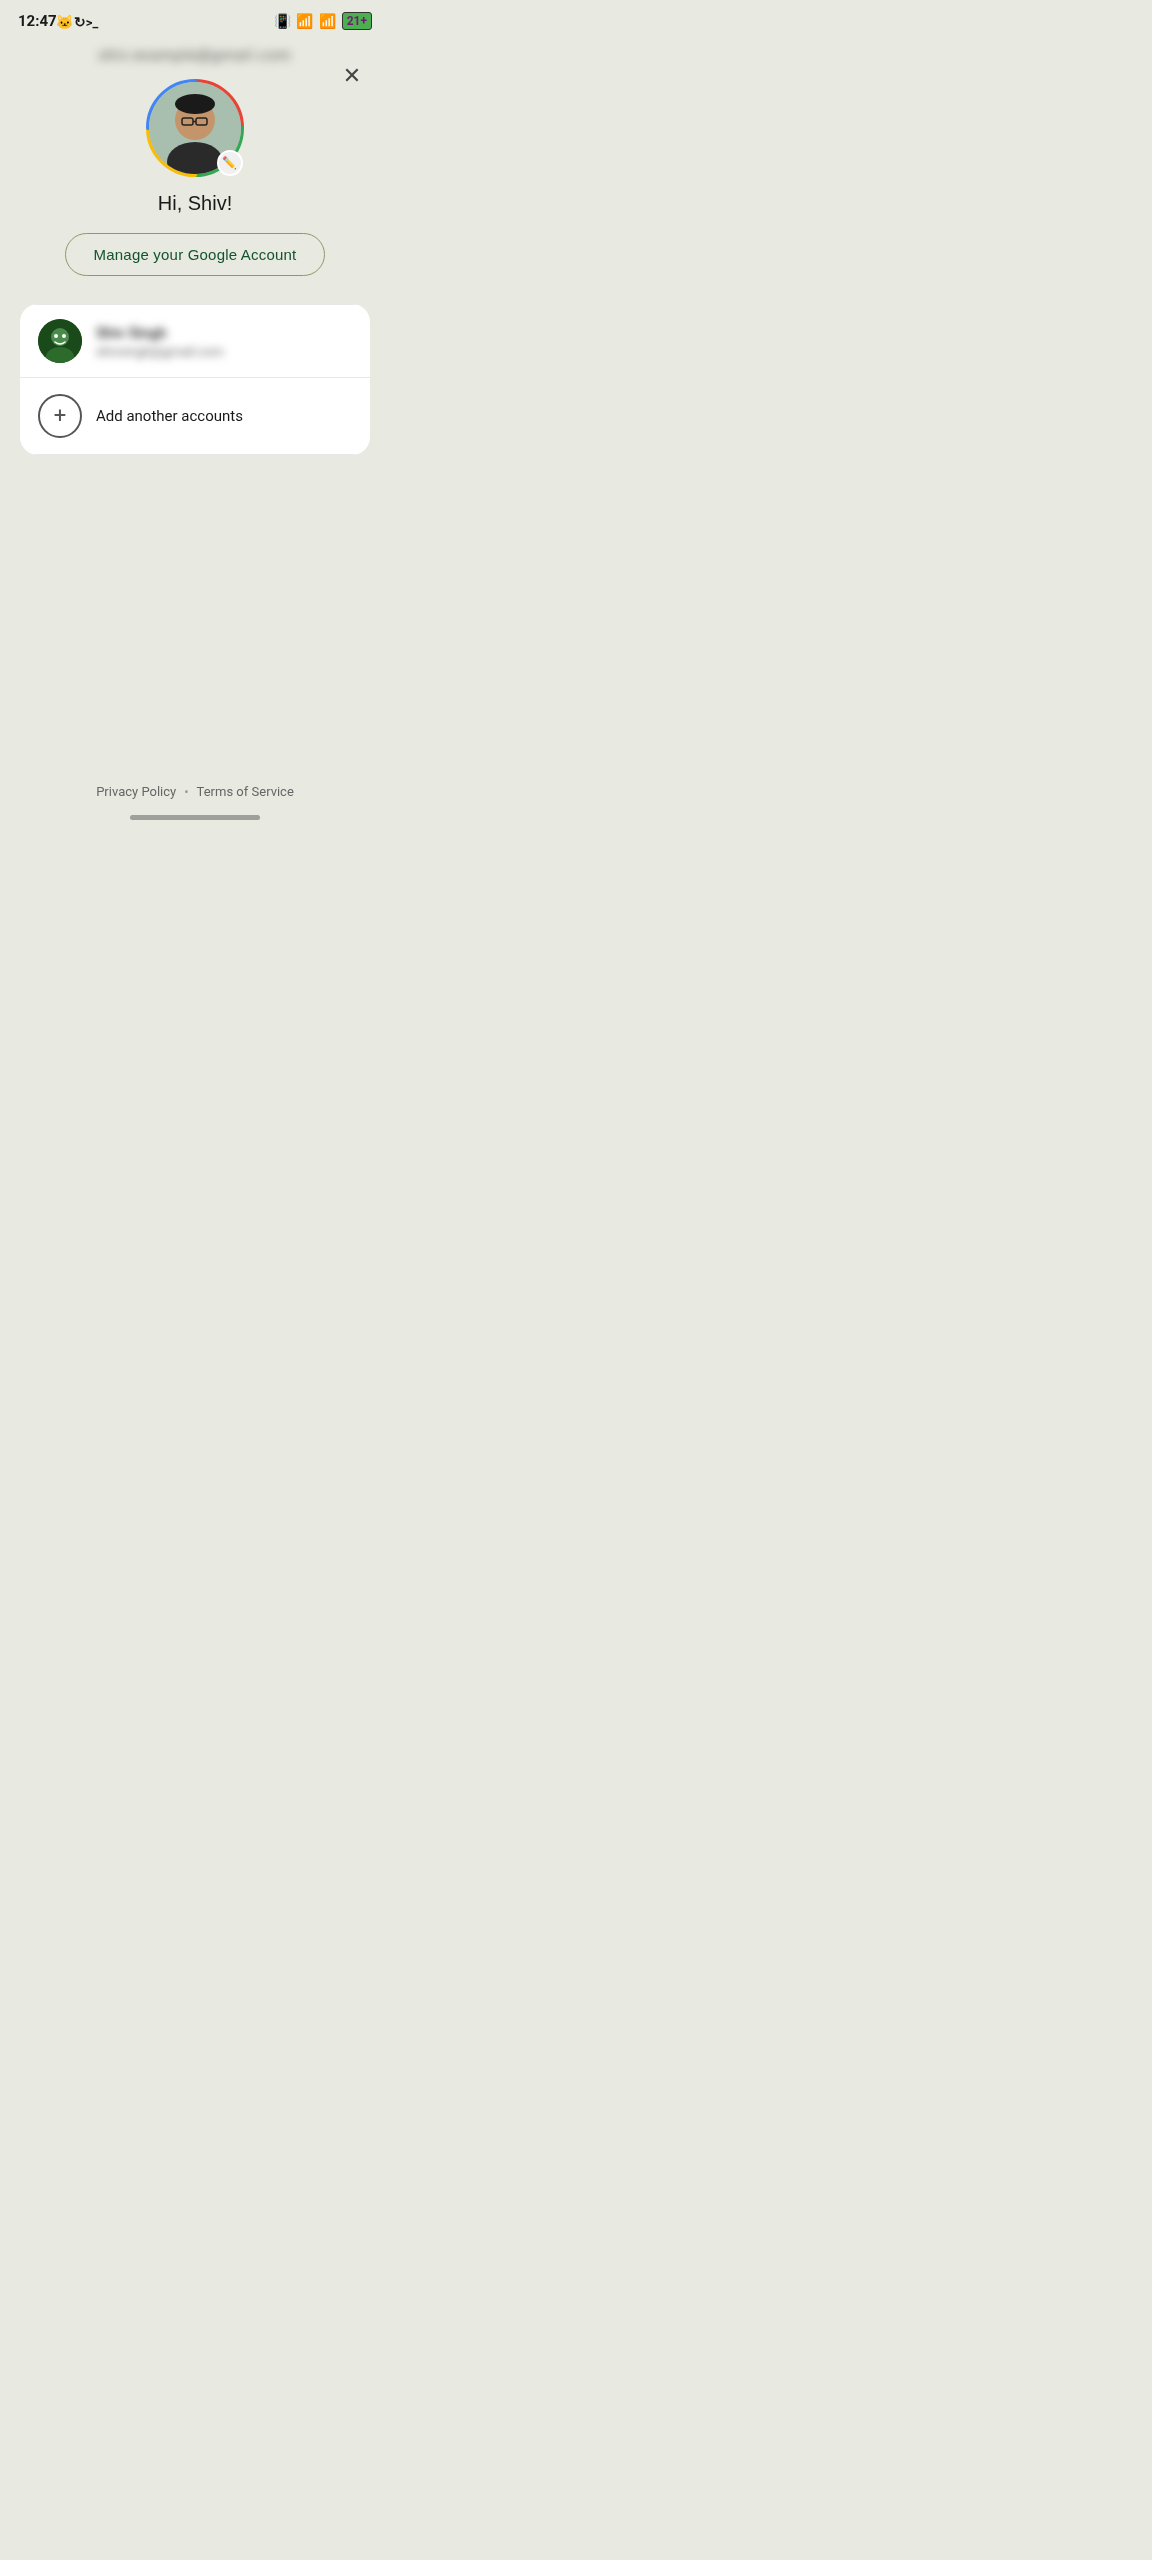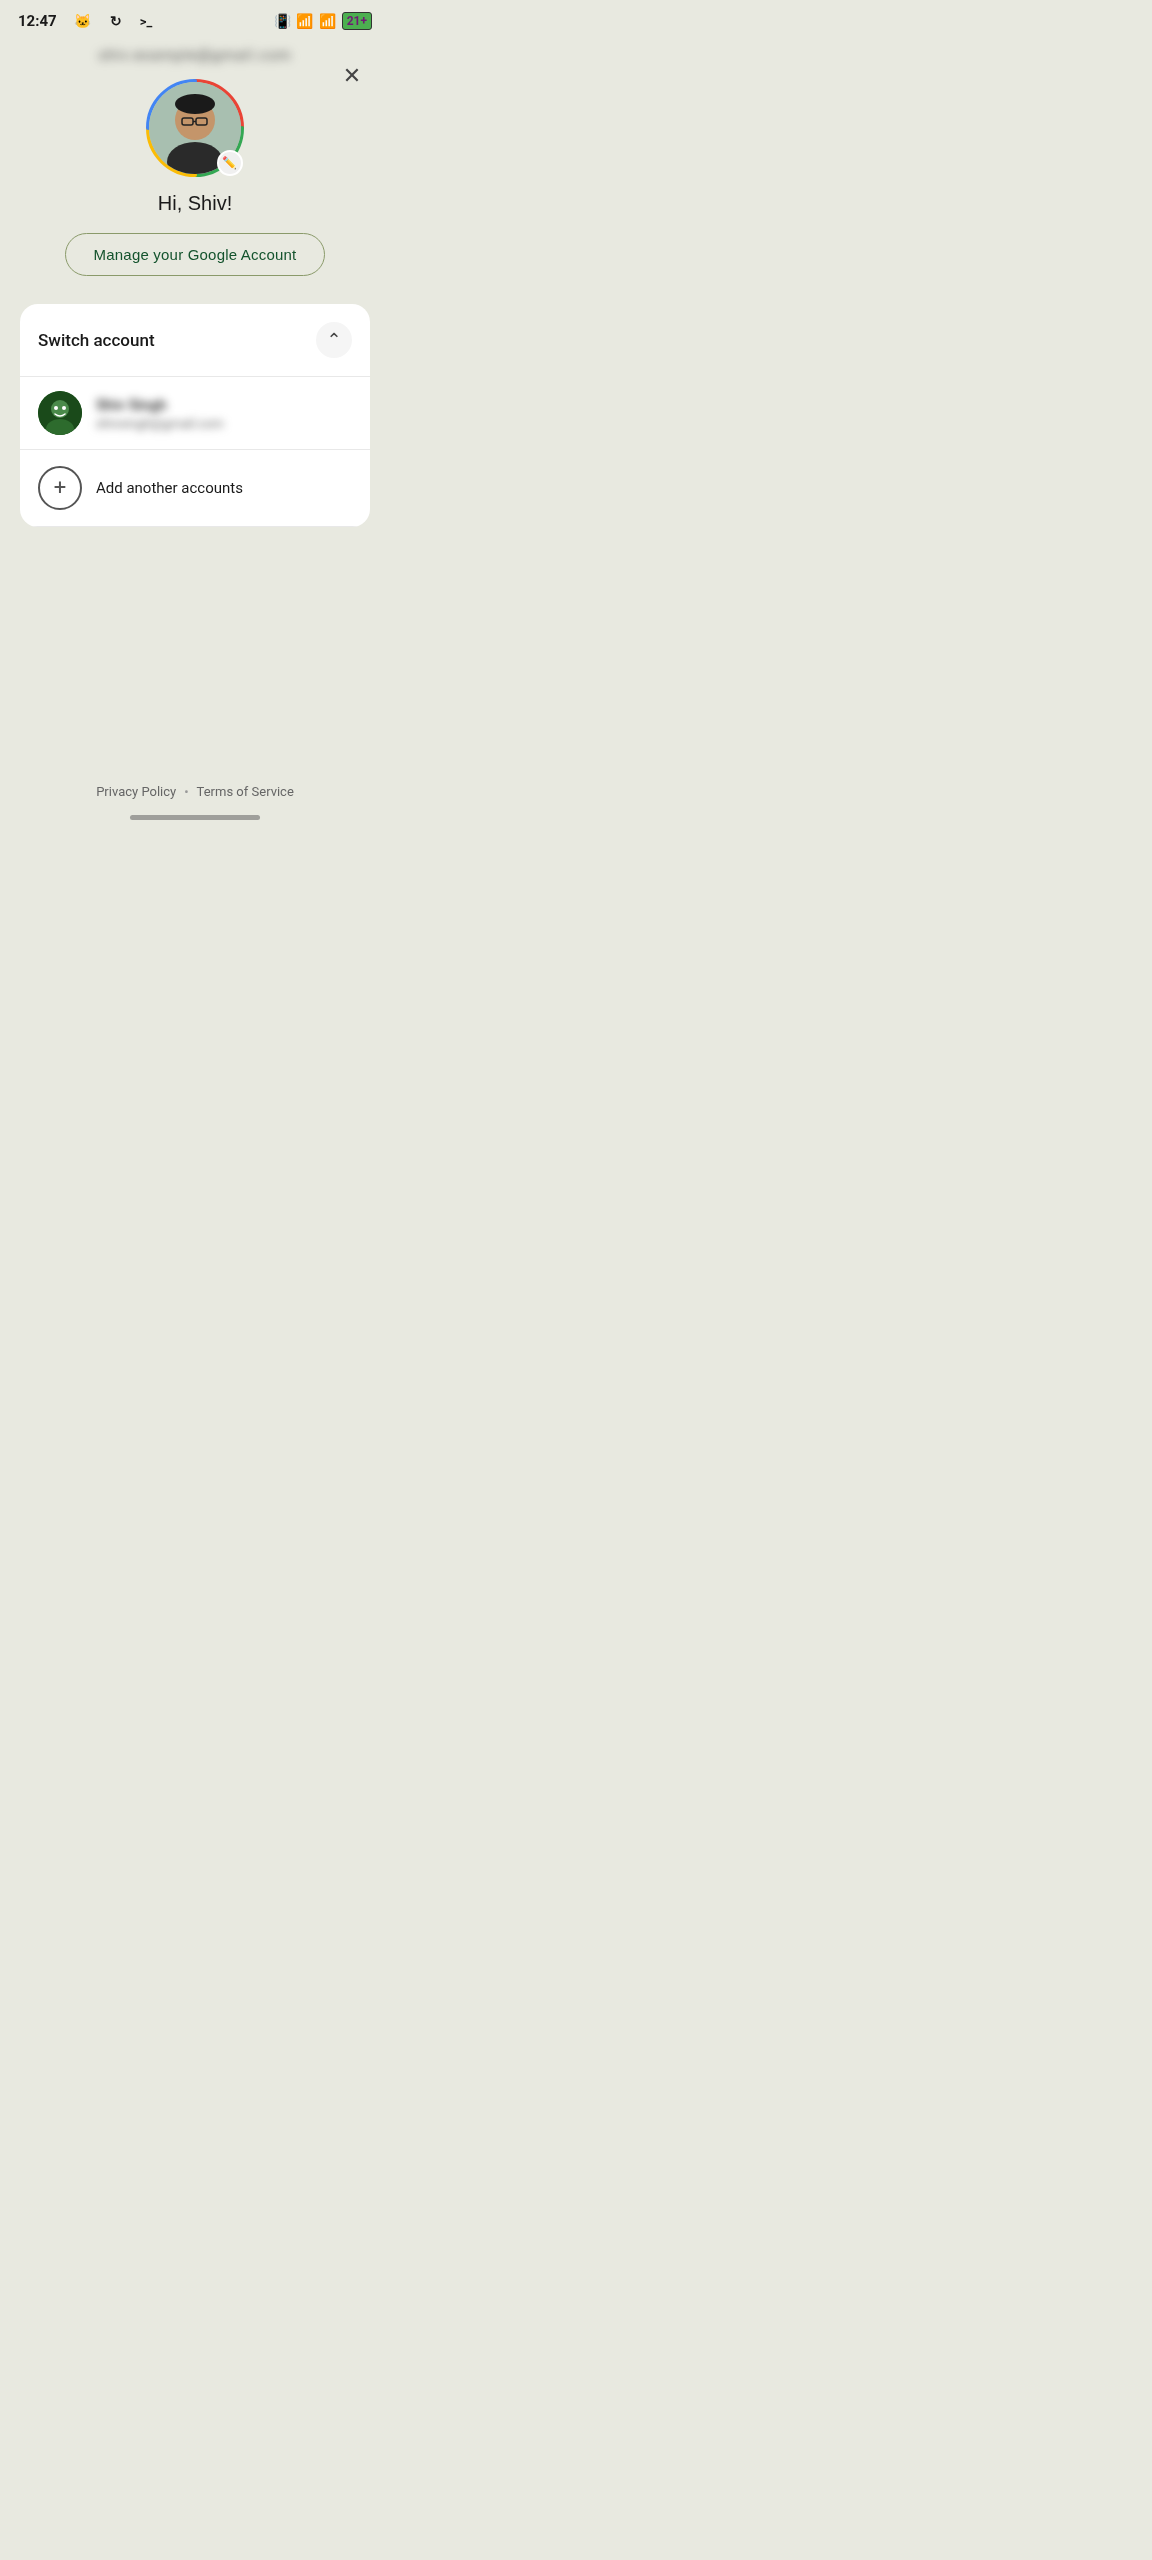--- a/index.html
+++ b/index.html
@@ -24,22 +24,22 @@
       justify-content: space-between;
       align-items: center;
       padding: 12px 18px 6px 18px;
       font-size: 14px;
       font-weight: 600;
       color: #1a1a1a;
     }
 
     .status-left {
       display: flex;
-      align-items: center;
-      gap: 18px;
+      align-items: flex-end;
+      gap: 0;
     }
 
     .status-time {
       font-size: 15px;
       font-weight: 700;
     }
 
     .status-right {
       display: flex;
       align-items: center;
@@ -365,26 +365,20 @@
       <span style="font-size:12px;">✏️</span>
     </div>
   </div>
 
   <div class="greeting">Hi, Shiv!</div>
 
   <button class="manage-btn">Manage your Google Account</button>
 
   <div class="switch-card">
 
-    <div class="switch-header">
-      <span class="switch-title">Switch account</span>
-      <button class="chevron-btn">
-        <span>⌃</span>
-      </button>
-    </div>
 
     <div class="divider"></div>
 
     <div class="account-row">
       <div class="account-avatar">
         <svg width="44" height="44" viewBox="0 0 44 44">
           <circle cx="22" cy="22" r="22" fill="#1a4a1a"></circle>
           <circle cx="22" cy="18" r="9" fill="#4a8a4a"></circle>
           <ellipse cx="22" cy="38" rx="14" ry="10" fill="#2d6b2d"></ellipse>
 

